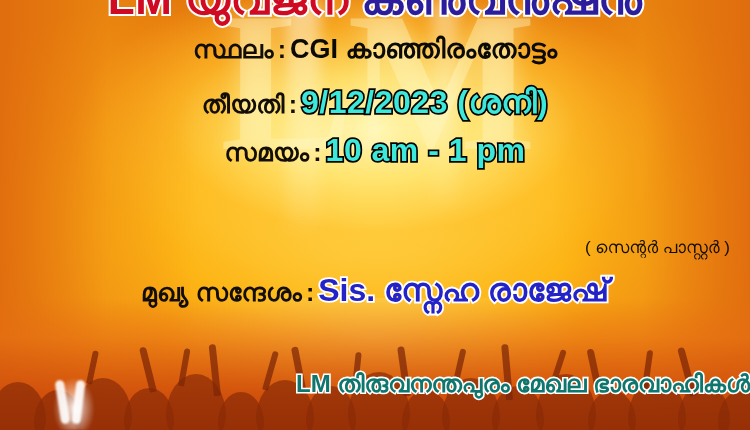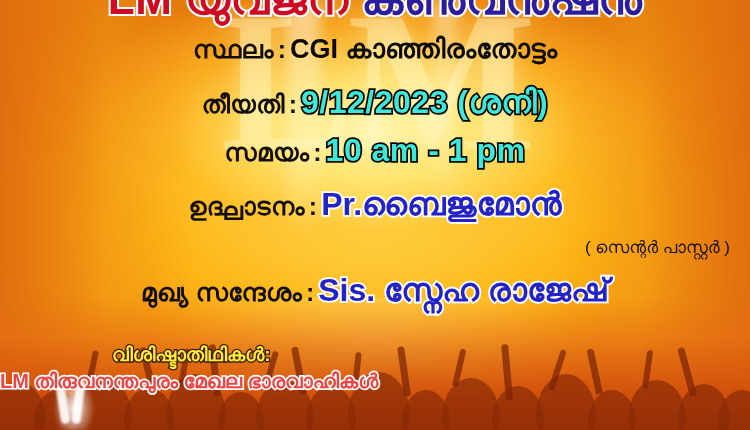--- a/index.html
+++ b/index.html
@@ -193,24 +193,24 @@
   .guest-head {
     color: #ffe93a;
     font-weight: 700;
     font-size: 19px;
     -webkit-text-stroke: 2.6px #3a1d04;
     paint-order: stroke fill;
     left: 112px;
   }
   .guest-line {
     left: 0; right: 0;
-    text-align: left;
-    color: #ef4444;
-    font-weight: 700;
-    font-size: 20px;
+    text-align: right;
+    color: #0f766e;
+    font-weight: 700;
+    font-size: 24px;
     -webkit-text-stroke: 3.2px #ffffff;
     paint-order: stroke fill;
   }
 
   
   #row-venue   { top: 34px; }
   #row-date    { top: 84px; }
   #row-time    { top: 132px; }
   #row-inaug   { top: 186px; }
   #note-inaug  { top: 238px; }
@@ -284,29 +284,25 @@
     </div>
 
     <div class="line row" id="row-date">
       <span class="label">തീയതി</span><span class="sep">:</span><span class="val-cyan">9/12/2023 (ശനി)</span>
     </div>
 
     <div class="line row" id="row-time">
       <span class="label">സമയം</span><span class="sep">:</span><span class="val-cyan">10 am - 1 pm</span>
     </div>
 
-    <div class="line row" id="row-inaug">
-      <span class="label">ഉദ്ഘാടനം</span><span class="sep">:</span><span class="val-blue">Pr.ബൈജുമോൻ</span>
-    </div>
 
     <div class="line row" id="row-message">
       <span class="label">മുഖ്യ സന്ദേശം</span><span class="sep">:</span><span class="val-blue">Sis. സ്നേഹ രാജേഷ്</span>
     </div>
 
     <div class="line subnote" id="note-inaug">( സെന്റർ പാസ്റ്റർ  )</div>
 
 
-    <div class="line guest-head" id="guests-head">വിശിഷ്ടാതിഥികൾ:</div>
 
     <div class="line guest-line" id="guests-line">LM തിരുവനന്തപുരം മേഖല ഭാരവാഹികൾ</div>
 
   </div>
 </div>
 
 </body></html>

